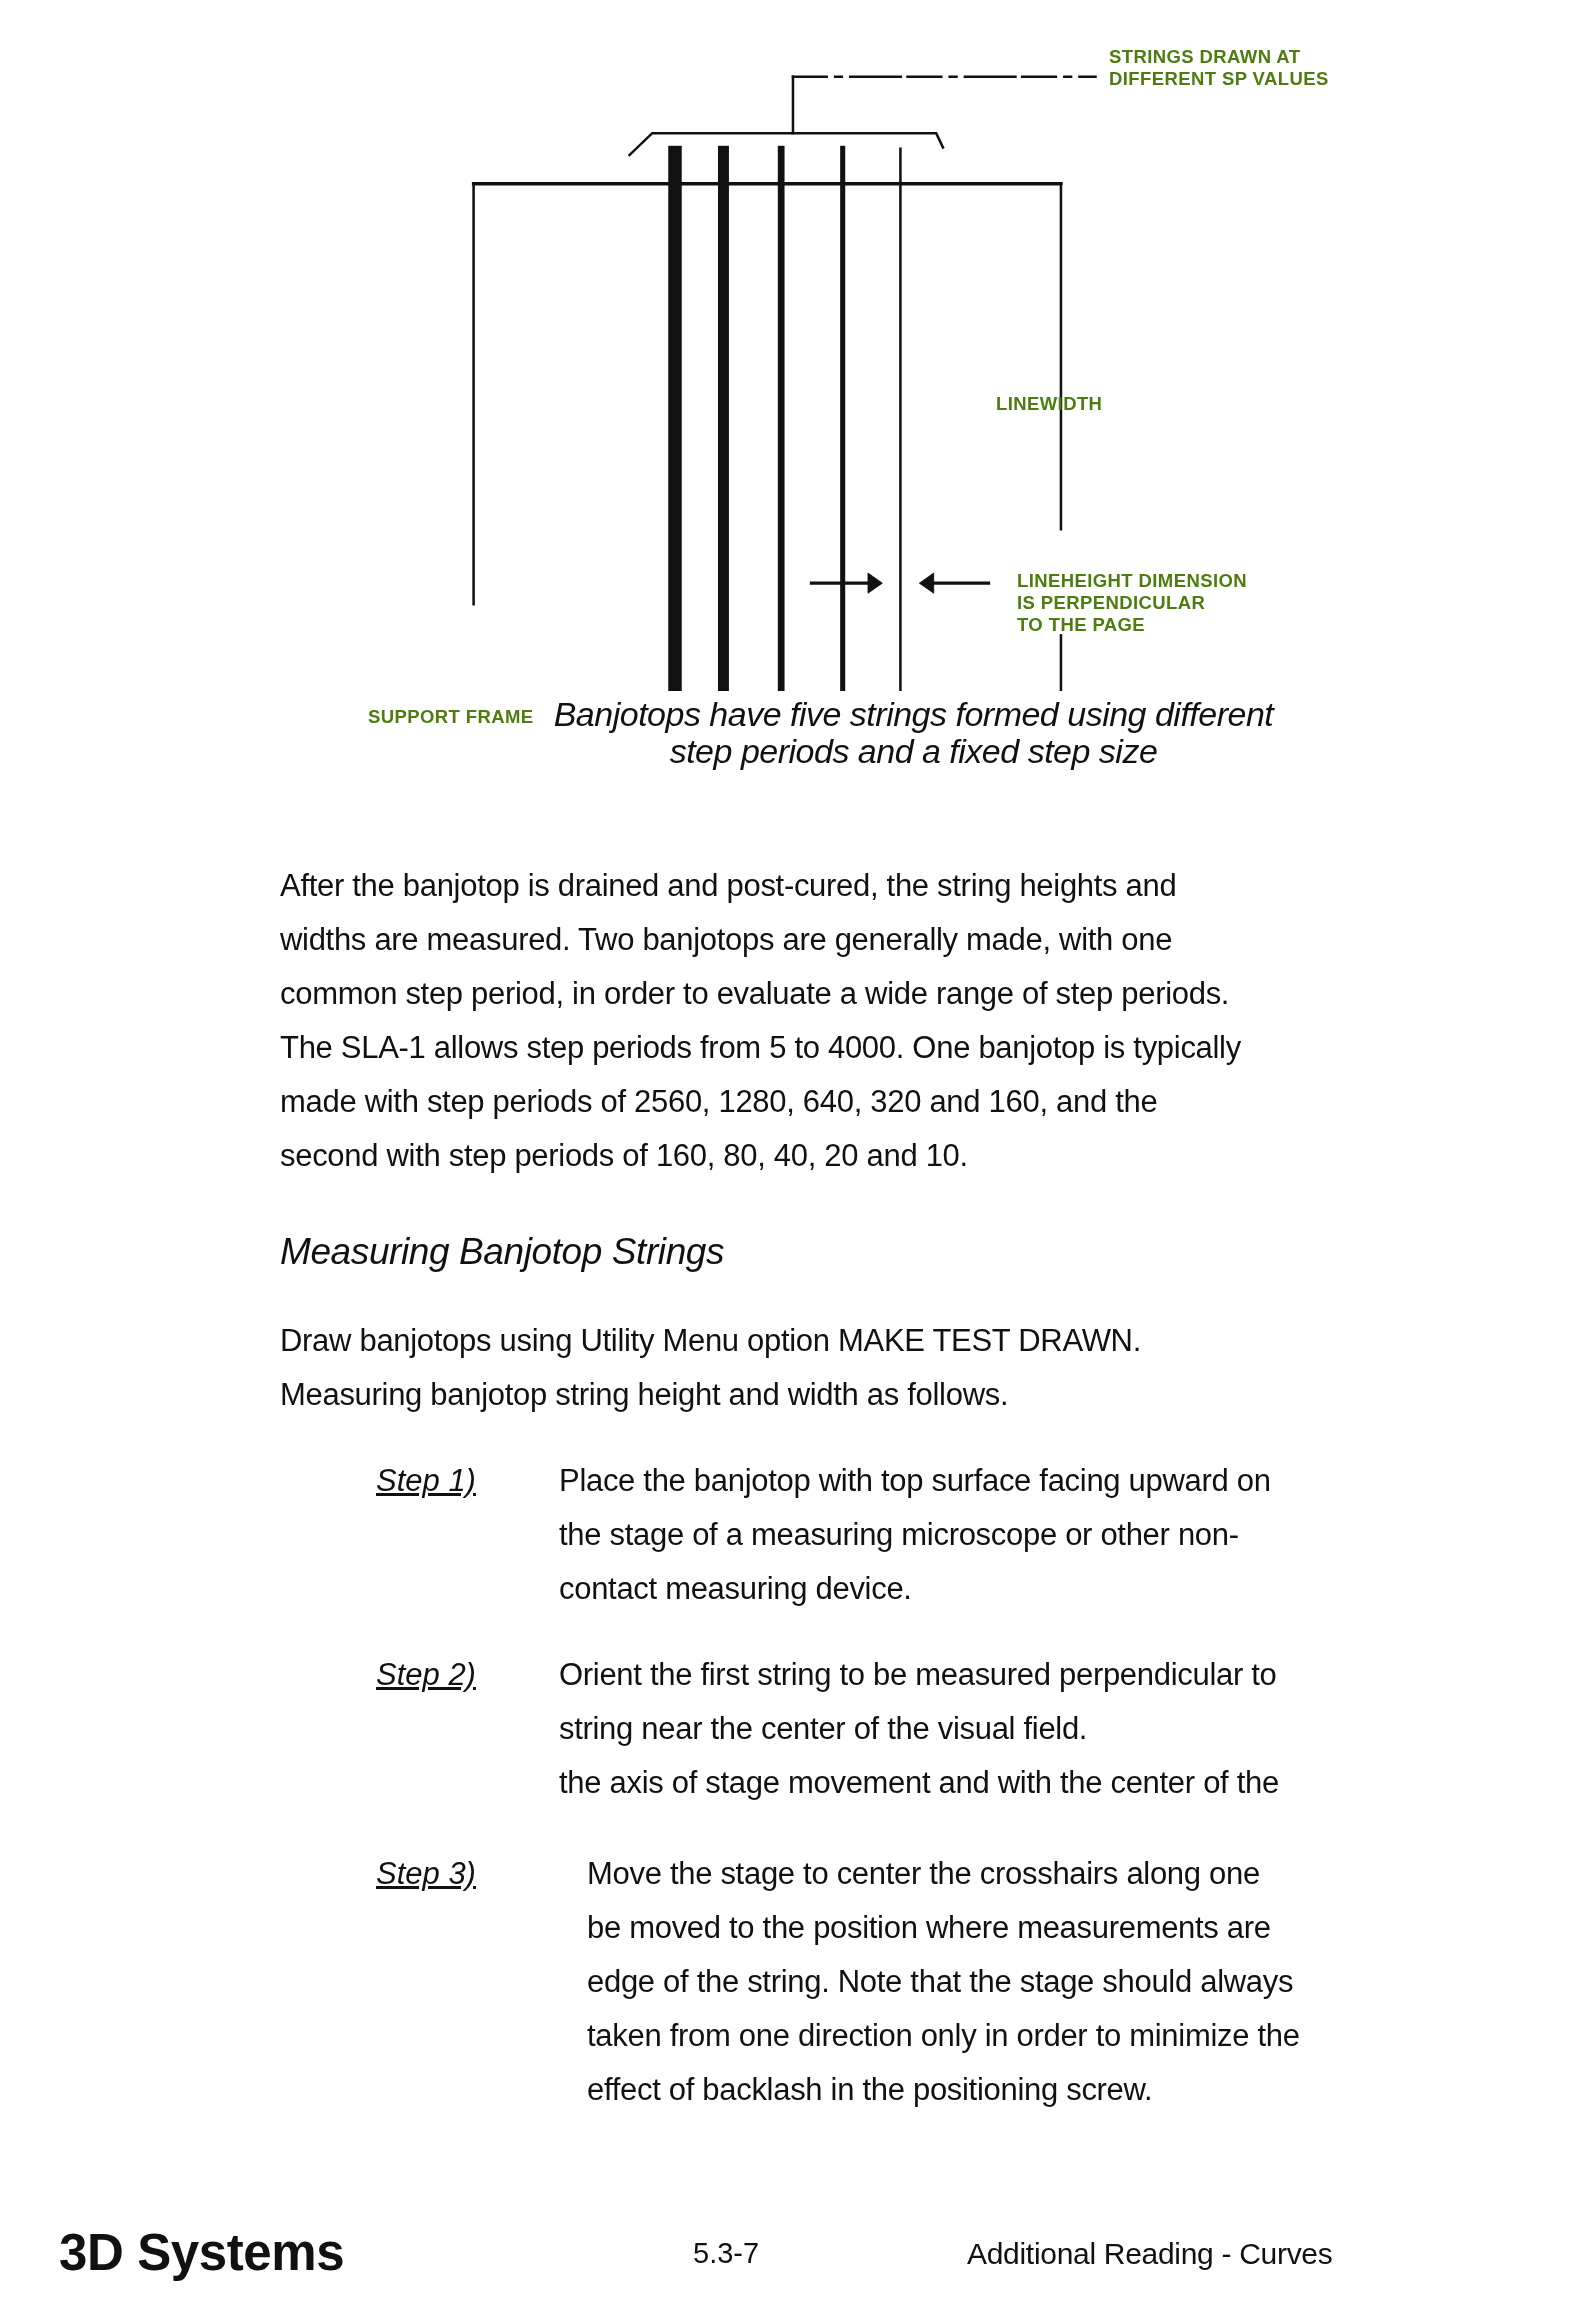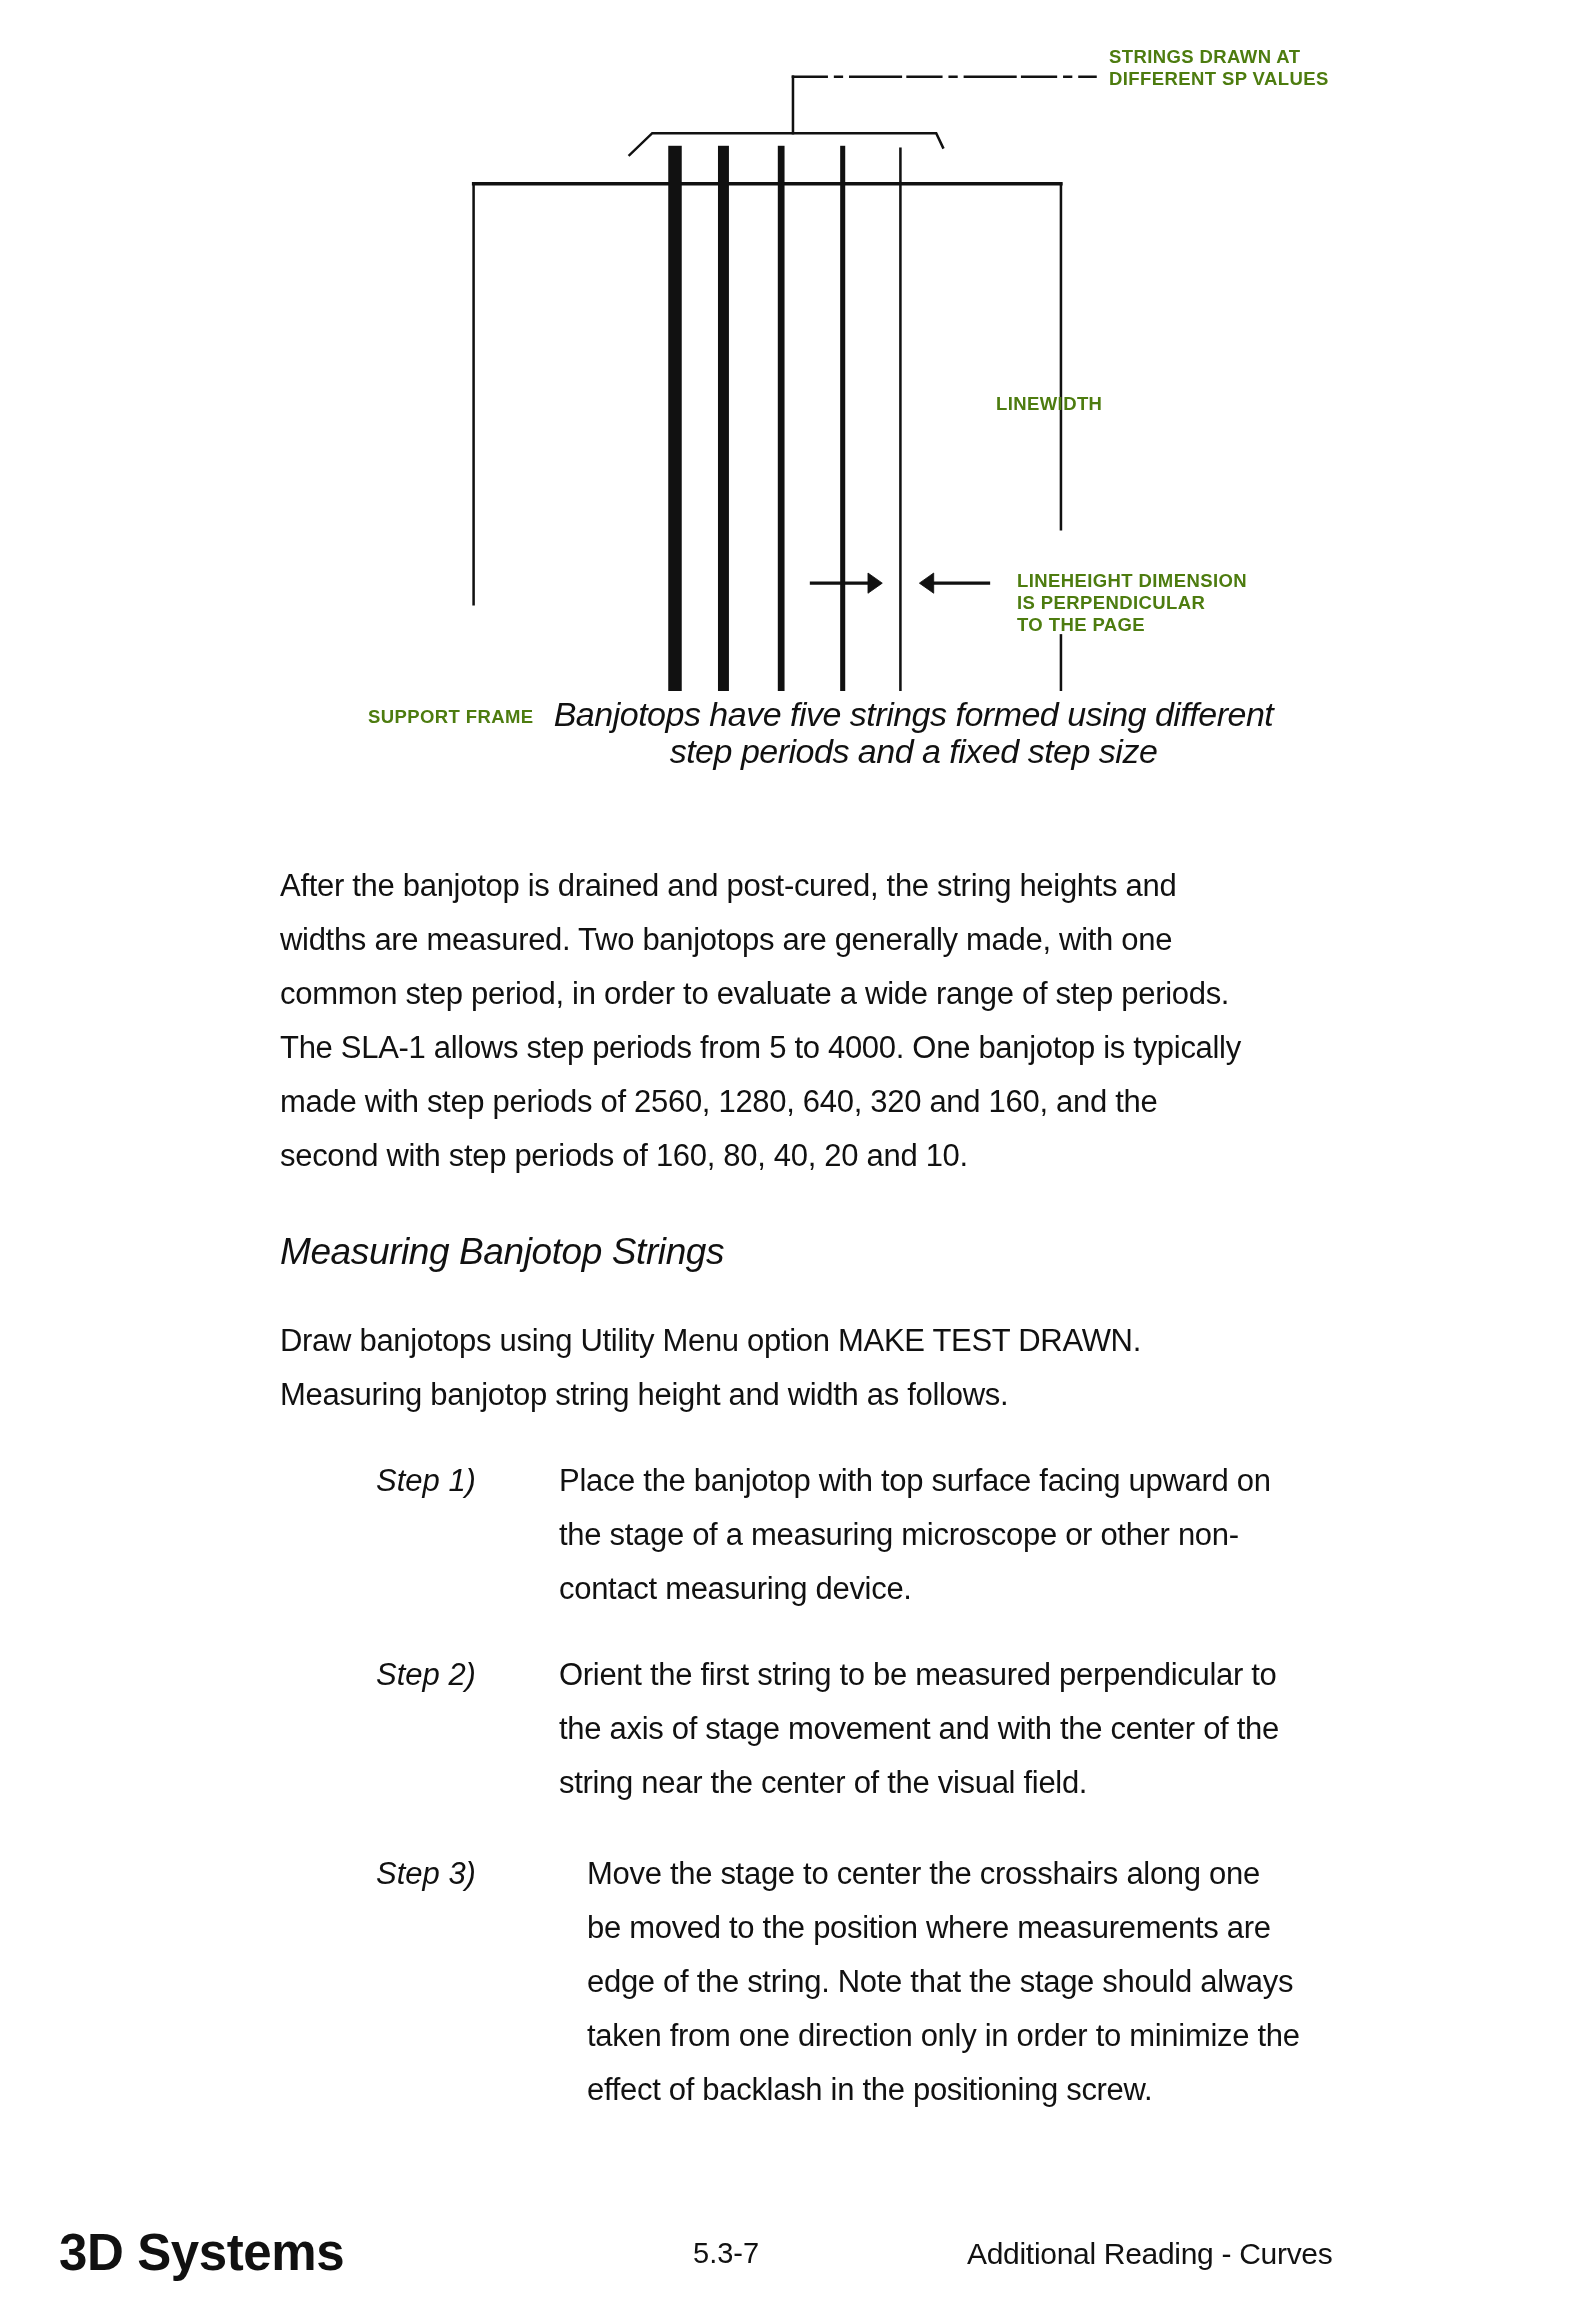--- a/index.html
+++ b/index.html
@@ -23,20 +23,21 @@
     position: absolute; font-size: 31px; line-height: 54px; letter-spacing: -0.3px;
     white-space: nowrap;
   }
   .heading {
     position: absolute; font-style: italic; font-size: 37px; line-height: 44px;
     letter-spacing: -0.4px; white-space: nowrap;
   }
   .step-label {
     position: absolute; left: 376px; font-style: italic; font-size: 31px; line-height: 54px;
     white-space: nowrap;
+    text-decoration: underline;
   }
   .step-text {
     position: absolute; left: 559px; font-size: 31px; line-height: 54px; letter-spacing: -0.3px;
     white-space: nowrap;
   }
   .footer-brand { position: absolute; left: 59px; top: 2223px; font-size: 51px; font-weight: 700; line-height: 59px; letter-spacing: -0.4px; }
   .footer-page { position: absolute; left: 693px; top: 2235px; font-size: 29px; line-height: 37px; }
   .footer-section { position: absolute; left: 967px; top: 2235px; font-size: 30px; line-height: 37px; letter-spacing: -0.3px; }
 </style>
 </head>
@@ -118,22 +119,22 @@
     <div>Place the banjotop with top surface facing upward on</div>
     <div>the stage of a measuring microscope or other non-</div>
     <div>contact measuring device.</div>
   </div>
 </div>
 
 <div>
   <div class="step-label" style="top:1648px;">Step 2)</div>
   <div class="step-text" style="top:1648px;">
     <div>Orient the first string to be measured perpendicular to</div>
+    <div>string near the center of the visual field.</div>
     <div>the axis of stage movement and with the center of the</div>
-    <div>string near the center of the visual field.</div>
   </div>
 </div>
 
 <div>
   <div class="step-label" style="top:1847px;">Step 3)</div>
   <div class="step-text" style="top:1847px;margin-left:28px;">
     <div>Move the stage to center the crosshairs along one</div>
     <div>be moved to the position where  measurements are</div>
     <div>edge of the string.  Note that the stage should always</div>
     <div>taken from one direction only in order to minimize the</div>

